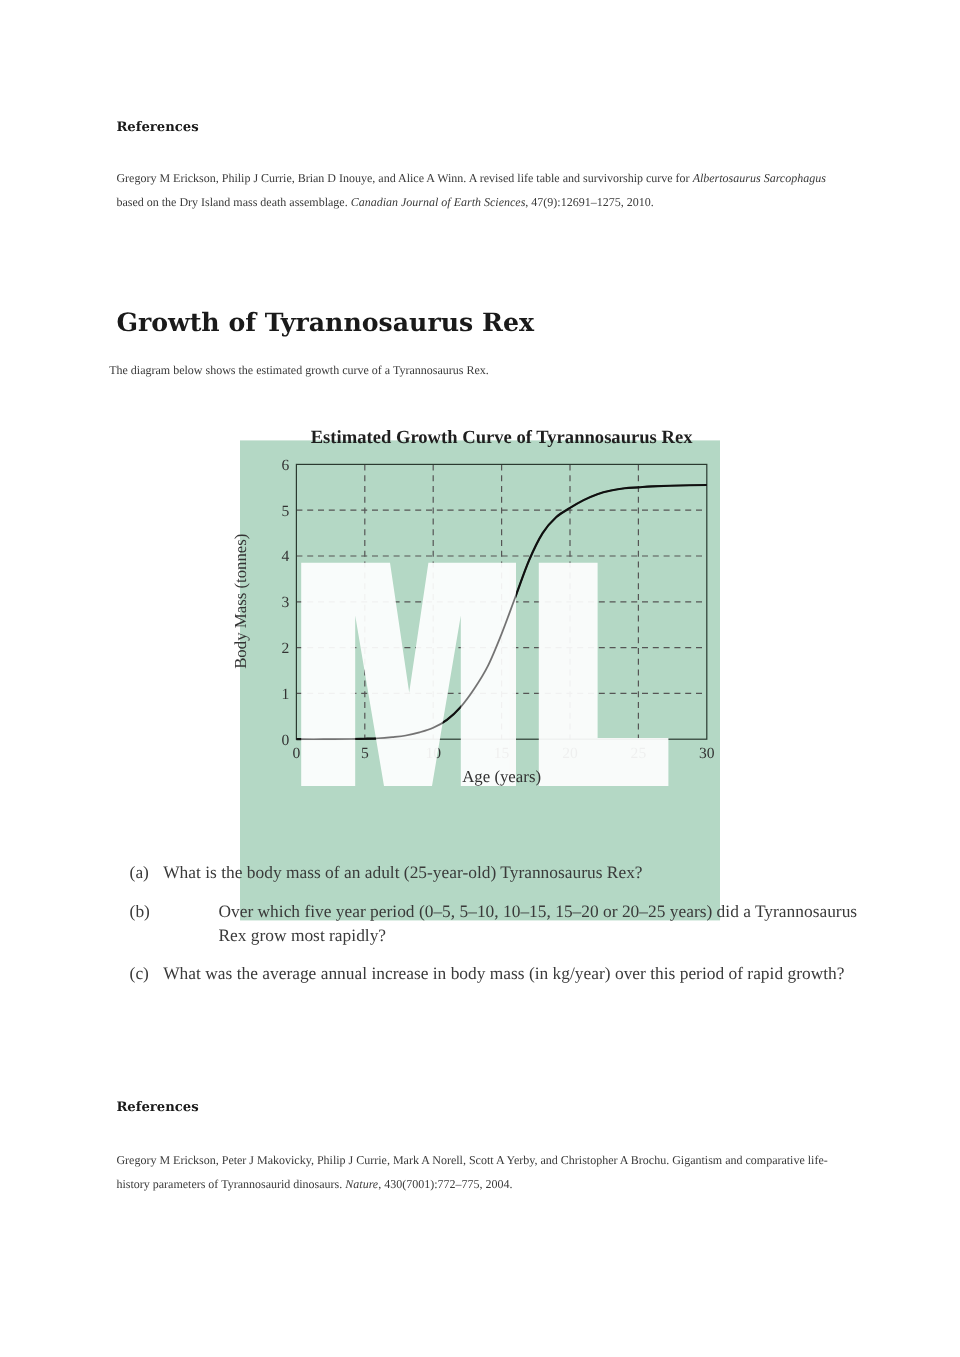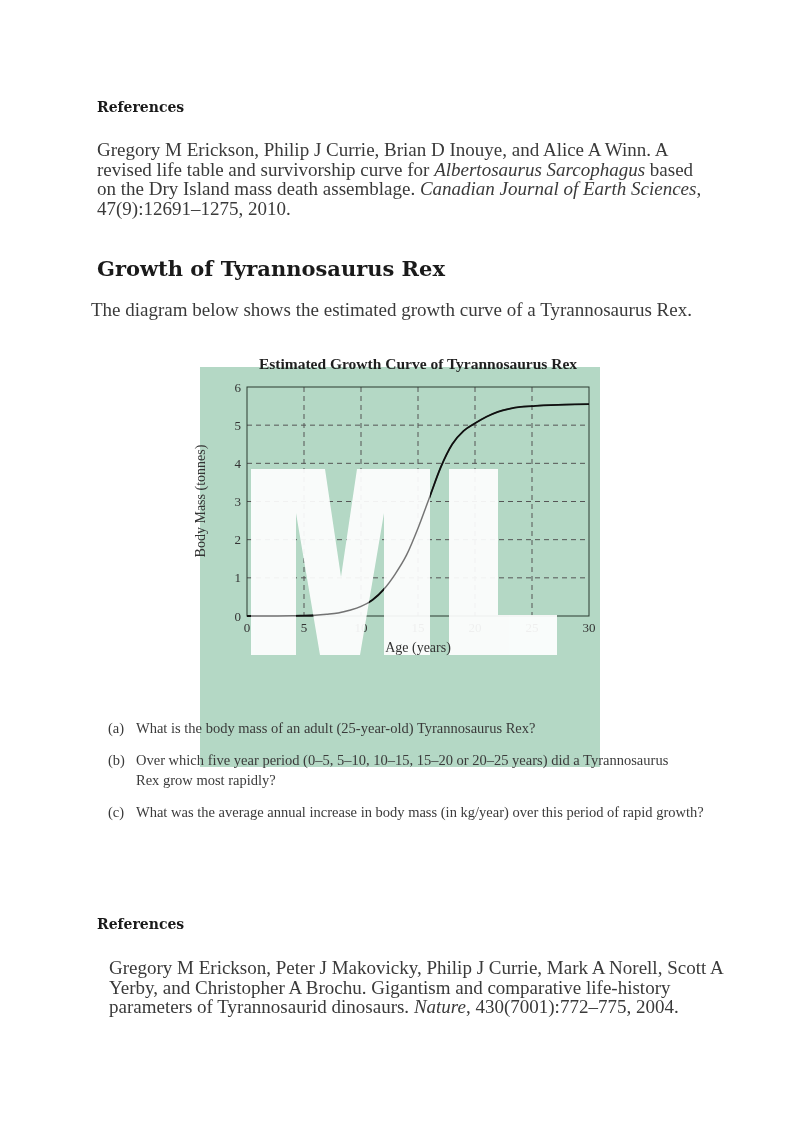--- a/index.html
+++ b/index.html
@@ -1,20 +1,20 @@
 <!DOCTYPE html>
 <html><head>
 <meta charset="utf-8">
 <style>
   html, body { margin: 0; padding: 0; background: #ffffff; }
   body { width: 800px; height: 1131px; position: relative; overflow: hidden;
          font-family: "DejaVu Serif", "Liberation Serif", serif; color: #2a2a2a; }
   .abs { position: absolute; }
-  .refhead { font-weight: bold; font-size: 14px; color: #1a1a1a; }
-  .body-text { font-size: 19px; line-height: 19.5px; color: #3a3a3a; font-family: "Liberation Serif", "DejaVu Serif", serif; }
+  .refhead { font-weight: bold; font-size: 11px; color: #1a1a1a; }
+  .body-text { font-size: 10px; line-height: 19.5px; color: #3a3a3a; font-family: "Liberation Serif", "DejaVu Serif", serif; }
   .body-text i { font-style: italic; }
   .section-title { font-weight: bold; font-size: 21px; color: #1a1a1a; font-family: "DejaVu Serif", serif; }
   .q { font-size: 14.5px; line-height: 19.5px; color: #3a3a3a; font-family: "Liberation Serif", serif; }
   .q .lbl { position: absolute; left: 0; }
   .q .txt { position: absolute; left: 28px; width: 575px; }
   #watermark { left: 200px; top: 367px; width: 400px; height: 400px; background: #9fcdb5; opacity: 0.78; }
   #chart { left: 0; top: 0; width: 800px; height: 1131px; pointer-events: none; }
   #chart text { font-family: "Liberation Serif", "DejaVu Serif", serif; }
   .chart-title { font-weight: bold; font-size: 15.5px; fill: #1f1f1f; }
   .tick { font-size: 13px; fill: #333; }
@@ -79,26 +79,26 @@
   <text id="ylabel" class="axlbl" x="0" y="0" text-anchor="middle" transform="translate(205,501) rotate(-90)">Body Mass (tonnes)</text>
 </svg>
 
 <div id="questions" class="abs" style="left:108px; top:719px; width:610px;">
   <div class="q abs" style="left:0; top:0; width:610px;">
     <span class="lbl">(a)</span>
     <span class="txt">What is the body mass of an adult (25-year-old) Tyrannosaurus Rex?</span>
   </div>
   <div class="q abs" style="left:0; top:32px; width:610px;">
     <span class="lbl">(b)</span>
-    <span class="txt" style="width:545px;">Over which five year period (0–5, 5–10, 10–15, 15–20 or 20–25 years) did a Tyrannosaurus Rex grow most rapidly?</span>
+    <span class="txt" style="width:545px;margin-left:46px;">Over which five year period (0–5, 5–10, 10–15, 15–20 or 20–25 years) did a Tyrannosaurus Rex grow most rapidly?</span>
   </div>
   <div class="q abs" style="left:0; top:84px; width:610px;">
     <span class="lbl">(c)</span>
     <span class="txt" style="width:580px;">What was the average annual increase in body mass (in kg/year) over this period of rapid growth?</span>
   </div>
 </div>
 
 <div class="abs refhead" style="left:97px; top:916px;">References</div>
-<div class="abs body-text" style="left:97px; top:958px; width:615px;margin-left:12px;">
+<div class="abs body-text" style="left:97px; top:958px; width:615px;">
   <span>Gregory M Erickson, Peter J Makovicky, Philip J Currie, Mark A Norell, Scott A Yerby, and Christopher A Brochu.</span>
   <span>Gigantism and comparative life-history parameters of Tyrannosaurid dinosaurs.</span>
   <i>Nature</i><span>, 430(7001):772–775, 2004.</span>
 </div>
 
 </body></html>

